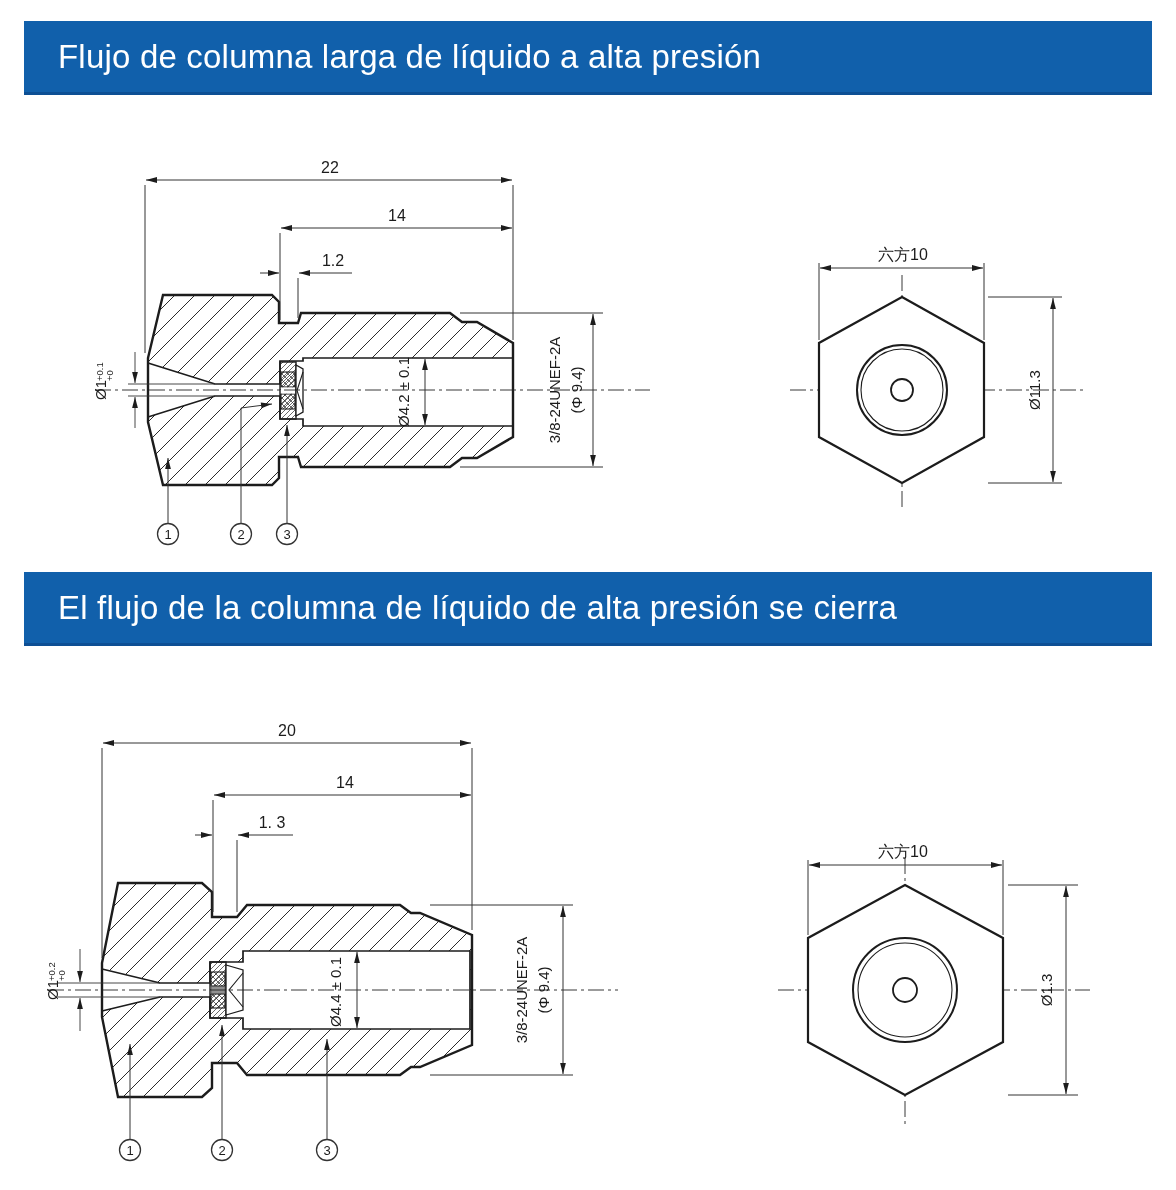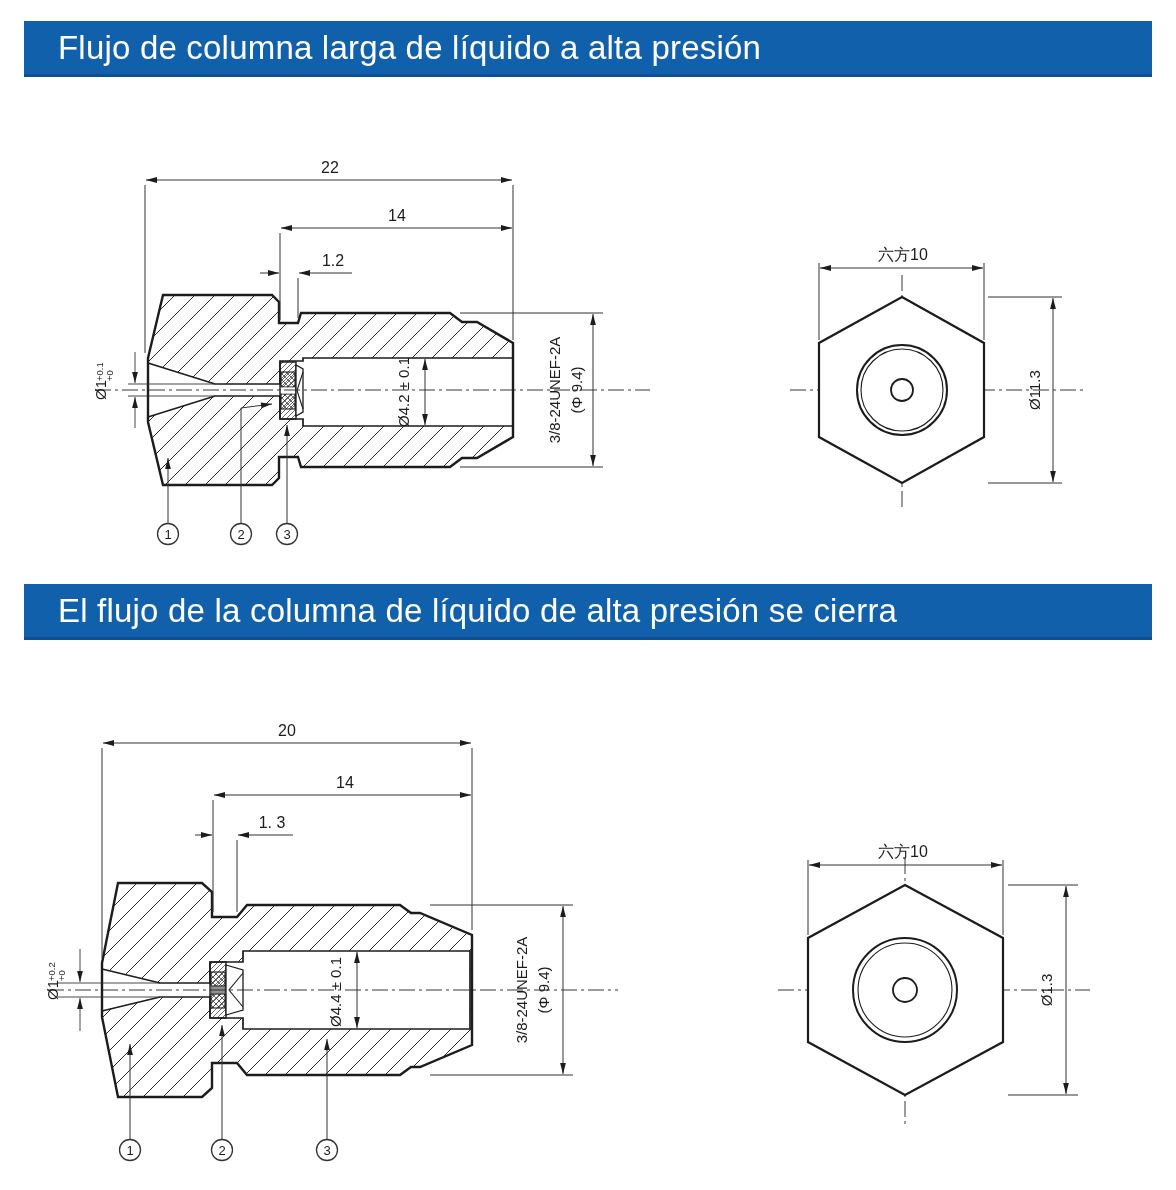--- a/index.html
+++ b/index.html
@@ -1,17 +1,17 @@
 <!DOCTYPE html>
 <html><head>
 <meta charset="utf-8">
 <style>
   html,body{margin:0;padding:0;background:#ffffff;}
   body{width:1176px;height:1190px;position:relative;font-family:"Liberation Sans",sans-serif;}
-  .banner{position:absolute;left:24px;width:1128px;height:56px;background:#1160ab;
+  .banner{position:absolute;left:24px;width:1128px;height:74px;background:#1160ab;
     border-bottom:3px solid #0d4f94;color:#ffffff;font-size:33px;letter-spacing:.2px;
     display:flex;align-items:center;padding-left:34px;box-sizing:border-box;}
   .dwg{position:absolute;left:0;}
   svg text{font-family:"Liberation Sans",sans-serif;fill:#1c1c1c;}
   .dimtxt{font-size:16px;}
   .dimtxt-s{font-size:15px;}
   .toltxt{font-size:9.5px;}
   .balloon-num{font-size:13px;}
 </style>
 </head>
@@ -142,21 +142,21 @@
     <g stroke="#333" stroke-width="1">
       <line x1="988" y1="187" x2="1062" y2="187"></line>
         <line x1="988" y1="373" x2="1062" y2="373"></line>
       <line x1="1053" y1="280" x2="1053" y2="188" marker-end="url(#ar1)"></line>
       <line x1="1053" y1="280" x2="1053" y2="372" marker-end="url(#ar1)"></line>
     </g>
     <text class="dimtxt-s" transform="translate(1040,280) rotate(-90)" text-anchor="middle">Ø11.3</text>
   </g>
 </svg>
 
-<div class="banner" style="top:584px">
+<div class="banner" style="top:572px">
   <span>El flujo de la columna de líquido de alta presión se cierra</span>
 </div>
 
 <svg class="dwg" style="top:680px" width="1176" height="510" viewBox="0 0 1176 510">
   <defs>
     <marker id="ar2" markerUnits="userSpaceOnUse" markerWidth="13" markerHeight="9" refX="12" refY="4.5" orient="auto">
       <path d="M12,4.5 L1,1.6 L1,7.4 Z" fill="#1c1c1c"></path>
     </marker>
     <pattern id="h2" patternUnits="userSpaceOnUse" width="20" height="20">
       <path d="M-2,22 L22,-2" stroke="#2a2a2a" stroke-width="1"></path>

